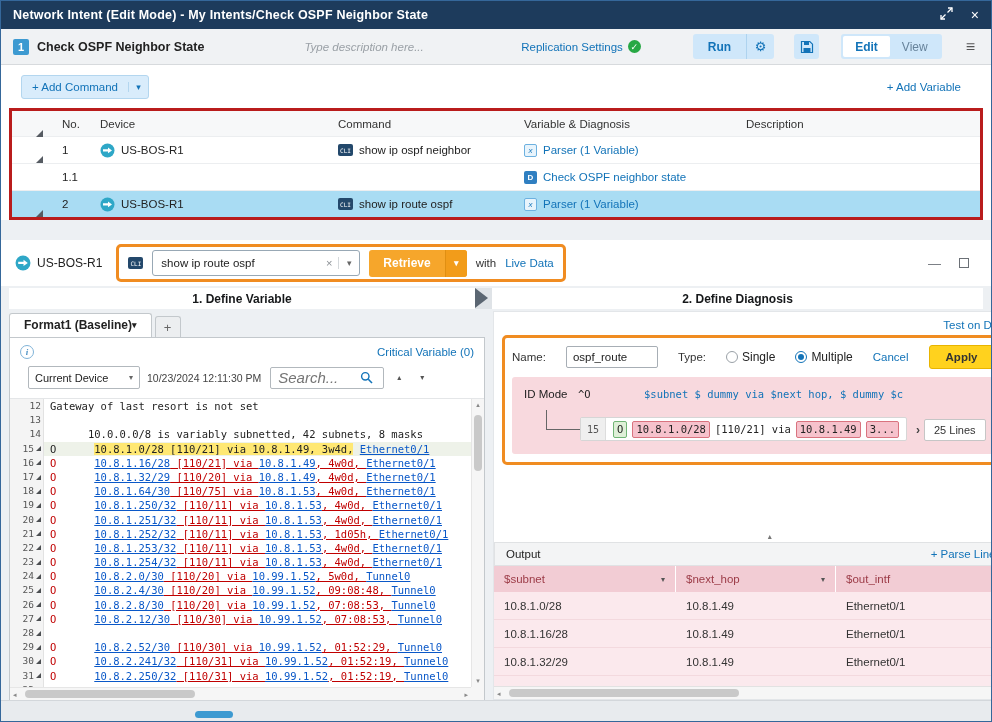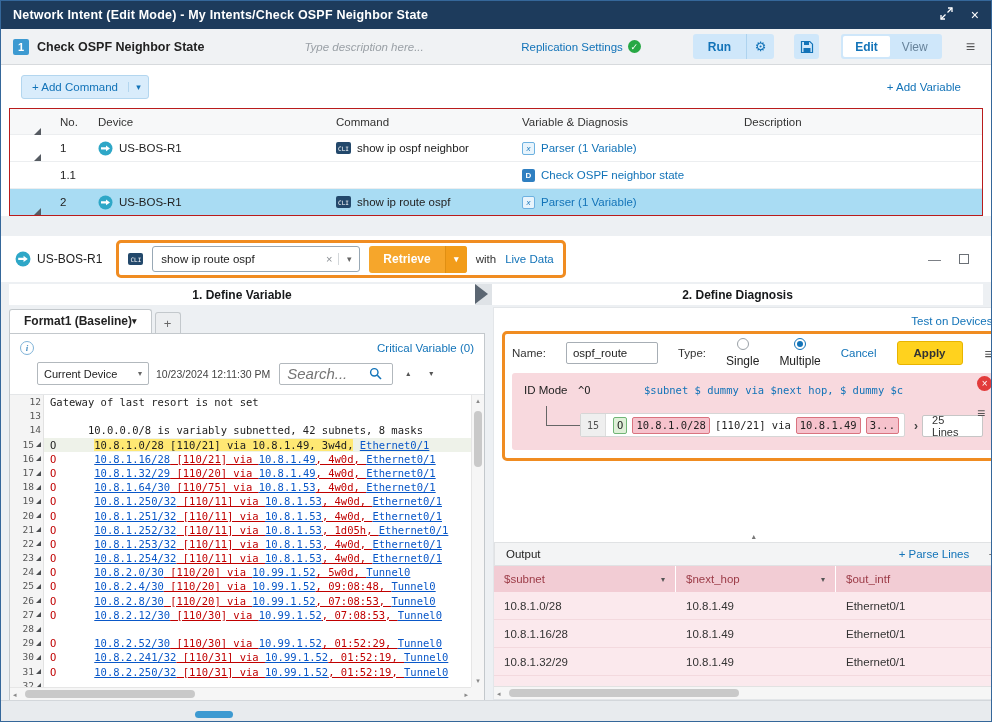--- a/index.html
+++ b/index.html
@@ -32,21 +32,21 @@
   .menu-ico { margin-left:24px; margin-right:4px; color:#555; font-size:16px; }
 
   
   .white-section { background:#fff; padding:10px 8px 0; flex:0 0 auto; }
   .cmd-toolbar { display:flex; align-items:center; padding:0 12px 9px; }
   .add-cmd { display:flex; align-items:center; height:24px; background:#d9ecfb; border:1px solid #b3d6ef; border-radius:3px; color:#1273b8; font-size:11.5px; }
   .add-cmd .lbl { padding:0 10px; }
   .add-cmd .caret { border-left:1px solid #b3d6ef; width:20px; text-align:center; font-size:9px; }
   .add-var { margin-left:auto; color:#1273b8; font-size:11.5px; margin-right:10px; }
 
-  .cmd-table { border:1px solid #b91c1c; background:#fff; }
+  .cmd-table { border:3px solid #b91c1c; background:#fff; }
   .ct-row { display:grid; grid-template-columns:50px 38px 238px 186px 222px 1fr; align-items:center; height:27px; border-top:1px solid #eceef0; font-size:11.5px; }
   .ct-head { height:25px; background:#f7f8f9; border-top:none; color:#333; }
   .ct-row.selected { background:#a9dcf3; }
   .tri-corner { width:0; height:0; border-bottom:7px solid #565b62; border-left:7px solid transparent; margin-left:24px; }
   .cellflex { display:flex; align-items:center; gap:6px; }
   .link { color:#1273b8; }
   .cli-ico { width:15px; height:12px; background:#23486b; border-radius:2px; color:#fff; font-size:6px; display:inline-flex; align-items:center; justify-content:center; font-family:"DejaVu Sans Mono", monospace; flex:0 0 auto; }
   .parser-ico { width:13px; height:13px; background:#e8f4fc; border:1px solid #6db1e0; border-radius:2px; color:#1273b8; font-size:8px; font-style:italic; display:inline-flex; align-items:center; justify-content:center; flex:0 0 auto; }
   .diag-ico { width:13px; height:13px; background:#2f7fc1; border-radius:2px; color:#fff; font-size:8px; font-weight:bold; display:inline-flex; align-items:center; justify-content:center; flex:0 0 auto; }
 
@@ -82,21 +82,21 @@
 
   
   .tabs-row { height:26px; display:flex; align-items:flex-end; gap:3px; flex:0 0 auto; }
   .tab-active { background:#fff; border:1px solid #c3c8cc; border-bottom:none; border-radius:3px 3px 0 0; padding:4px 14px 5px; font-weight:bold; font-size:12px; display:flex; align-items:center; }
   .tab-caret { font-size:9px; }
   .tab-add { width:26px; height:21px; background:#eceef0; border:1px solid #c3c8cc; border-bottom:none; border-radius:3px 3px 0 0; color:#666; display:flex; align-items:center; justify-content:center; font-size:13px; }
   .vp-body { flex:1; background:#fff; border:1px solid #c3c8cc; border-bottom:none; display:flex; flex-direction:column; min-height:0; }
   .vp-row1 { display:flex; align-items:center; padding:7px 10px 4px; }
   .info-ico { width:14px; height:14px; border:1px solid #7fb3d8; border-radius:50%; color:#4a90c4; font-size:9px; font-style:italic; font-weight:bold; display:flex; align-items:center; justify-content:center; font-family:"Liberation Serif", serif; }
   .crit-link { margin-left:auto; color:#1273b8; font-size:11.5px; }
-  .vp-controls { display:flex; align-items:center; gap:7px; padding:3px 27px 9px; }
+  .vp-controls { display:flex; align-items:center; gap:7px; padding:3px 18px 9px; }
   .dev-select { width:112px; height:23px; border:1px solid #b2b8bd; border-radius:2px; display:flex; align-items:center; padding:0 6px; font-size:11px; background:#fff; }
   .dev-select .caret { margin-left:auto; font-size:8px; color:#666; }
   .ts { font-size:10.5px; color:#444; white-space:nowrap; }
   .search-box { width:114px; height:22px; border:1px solid #b2b8bd; border-radius:2px; display:flex; align-items:center; padding:0 4px 0 7px; margin-left:2px; }
   .search-box input { border:none; outline:none; width:82px; font-size:15px; font-style:italic; color:#777; font-family:inherit; background:transparent; }
   .ud-btn { width:16px; height:20px; display:flex; align-items:center; justify-content:center; color:#555; font-size:8px; }
 
   
   .code-wrap { flex:1; position:relative; border-top:1px solid #e4e6e8; min-height:0; overflow:hidden; }
   .code-scroll { position:absolute; top:0; left:0; right:13px; bottom:13px; overflow:hidden; font-family:"DejaVu Sans Mono", monospace; font-size:10.5px; line-height:14.2px; }
@@ -120,21 +120,21 @@
   .hscroll .a2 { position:absolute; right:3px; top:3px; font-size:7px; color:#888; }
   .hscroll .thumb { position:absolute; left:15px; top:2px; height:8px; width:170px; background:#c9c9c9; border-radius:4px; }
   .sb-corner { position:absolute; right:0; bottom:0; width:13px; height:13px; background:#f6f6f6; }
 
   
   .test-link { text-align:right; padding:7px 8px 4px; color:#1273b8; font-size:11.5px; flex:0 0 auto; }
   .parser-box { margin:0 8px; border:3px solid #f08c21; border-radius:5px; background:#fff; padding:5px 7px 8px; flex:0 0 auto; }
   .pr-row { display:flex; align-items:center; gap:20px; height:28px; }
   .pr-label { font-size:11.5px; color:#333; }
   .name-input { width:92px; height:22px; border:1px solid #a7aeb5; border-radius:2px; font-size:11.5px; padding:0 6px; display:flex; align-items:center; }
-  .radio-wrap { display:flex; align-items:center; gap:4px;flex-direction:column; }
+  .radio-wrap { display:flex; align-items:center; gap:4px; }
   .radio { width:12px; height:12px; border:1px solid #9aa1a7; border-radius:50%; background:#fff; position:relative; }
   .radio.on { border-color:#1273b8; }
   .radio.on::after { content:""; position:absolute; left:2px; top:2px; width:6px; height:6px; border-radius:50%; background:#1273b8; }
   .cancel-link { color:#1273b8; font-size:11.5px; margin-left:auto; }
   .apply-btn { height:24px; padding:0 16px; background:#ffd21e; border:1px solid #e8b400; border-radius:3px; font-weight:bold; font-size:11.5px; color:#333; display:flex; align-items:center; }
   .pr-menu { color:#555; font-size:15px; padding:0 2px; }
   .pink-box { margin-top:6px; background:#f8d9de; border-radius:3px; position:relative; padding:11px 12px 13px; }
   .pk-close { position:absolute; top:3px; right:3px; width:15px; height:15px; border-radius:50%; background:#e23b3b; color:#fff; font-size:10px; line-height:1; display:flex; align-items:center; justify-content:center; }
   .idline-row { display:flex; align-items:center; gap:6px; padding-right:24px; }
   .idline-label { font-size:11.5px; color:#222; width:48px; flex:0 0 auto; }

